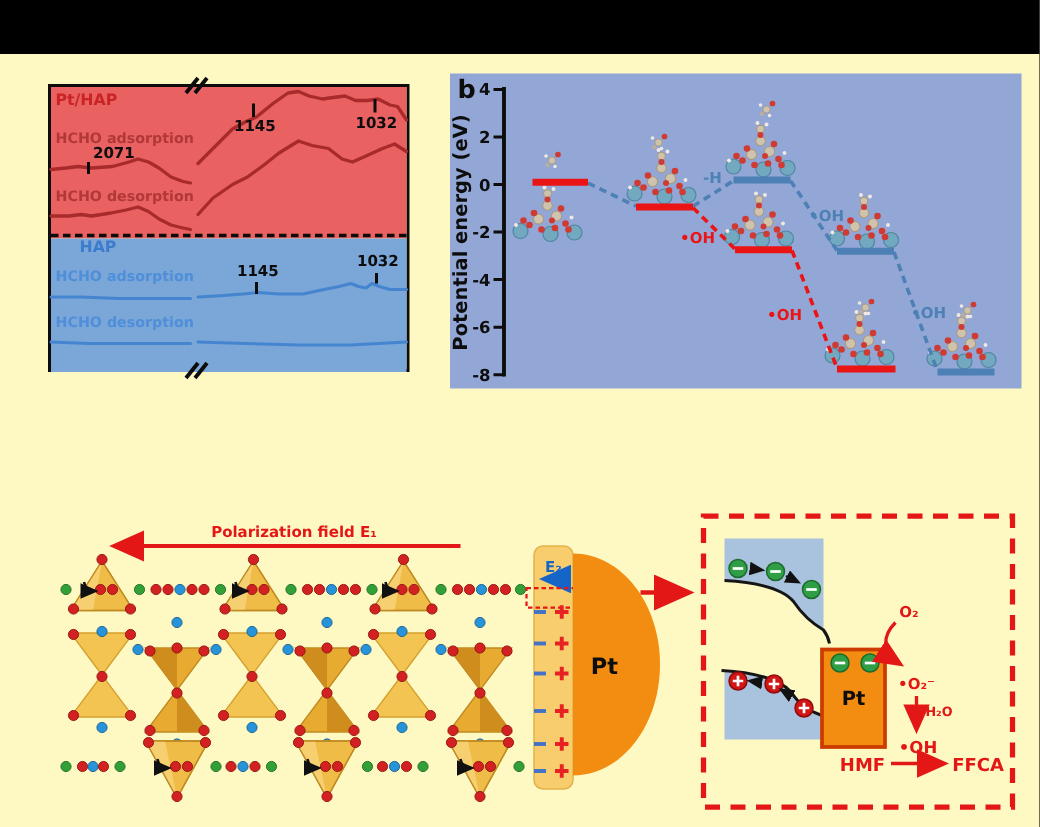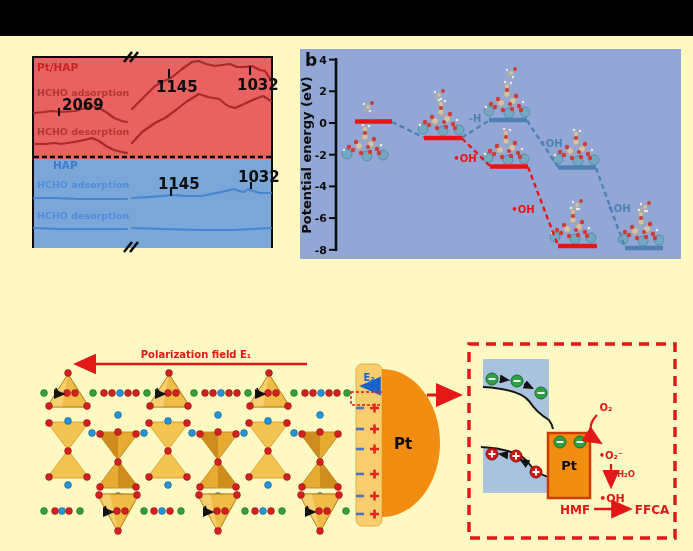--- a/index.html
+++ b/index.html
@@ -9,21 +9,21 @@
   
   #panel-a{left:32px;top:20px;width:241px;height:192px;border:2px solid #0c0c0c;box-sizing:border-box;}
   #panel-a .zone-red{position:absolute;left:0;top:0;width:100%;height:101px;background:#e96161;}
   #panel-a .zone-blue{position:absolute;left:0;top:101px;width:100%;height:89px;background:#7aa6d8;}
   #panel-a svg{position:absolute;left:0;top:0;overflow:visible;}
   .pa-t{position:absolute;font-weight:bold;line-height:1;white-space:nowrap;}
   .pa-title-red{color:#c92424;font-size:10.5px;}
   .pa-sub-red{color:#b23838;font-size:9.5px;}
   .pa-title-blue{color:#3c7ccc;font-size:10.5px;}
   .pa-sub-blue{color:#4f8ed9;font-size:9.5px;}
-  .pa-num{color:#0d0d0d;font-size:15px;}
+  .pa-num{color:#0d0d0d;font-size:10px;}
   
   #panel-b{left:300px;top:13px;width:381px;height:210px;background:#93a7d6;}
   #panel-b svg{position:absolute;left:0;top:0;}
   .pb-label{position:absolute;left:5px;top:1px;color:#0d0d0d;font-size:17px;font-weight:bold;}
   
   #panel-c{left:0;top:300px;width:693px;height:251px;}
   text{font-family:"DejaVu Sans","Liberation Sans",sans-serif;}
 </style>
 </head>
 <body>
@@ -65,21 +65,21 @@
         <line x1="25" y1="50" x2="25" y2="58"></line>
         <line x1="135" y1="11" x2="135" y2="20"></line>
         <line x1="216" y1="8" x2="216" y2="17"></line>
         <line x1="137" y1="130" x2="137" y2="138"></line>
         <line x1="217" y1="124" x2="217" y2="131"></line>
       </g>
     </svg>
 
     <div class="pa-t pa-title-red" style="left:3px;top:4px;">Pt/HAP</div>
     <div class="pa-t pa-sub-red" style="left:3px;top:30px;">HCHO adsorption</div>
-    <div class="pa-t pa-num" style="left:28px;top:40px;">2069</div>
+    <div class="pa-t pa-num" style="left:28px;top:40px;">2071</div>
     <div class="pa-t pa-num" style="left:122px;top:22px;">1145</div>
     <div class="pa-t pa-num" style="left:203px;top:20px;">1032</div>
     <div class="pa-t pa-sub-red" style="left:3px;top:69px;">HCHO desorption</div>
 
     <div class="pa-t pa-title-blue" style="left:19px;top:102px;">HAP</div>
     <div class="pa-t pa-sub-blue" style="left:3px;top:122px;">HCHO adsorption</div>
     <div class="pa-t pa-num" style="left:124px;top:119px;">1145</div>
     <div class="pa-t pa-num" style="left:204px;top:112px;">1032</div>
     <div class="pa-t pa-sub-blue" style="left:3px;top:153px;">HCHO desorption</div>
   </div>

